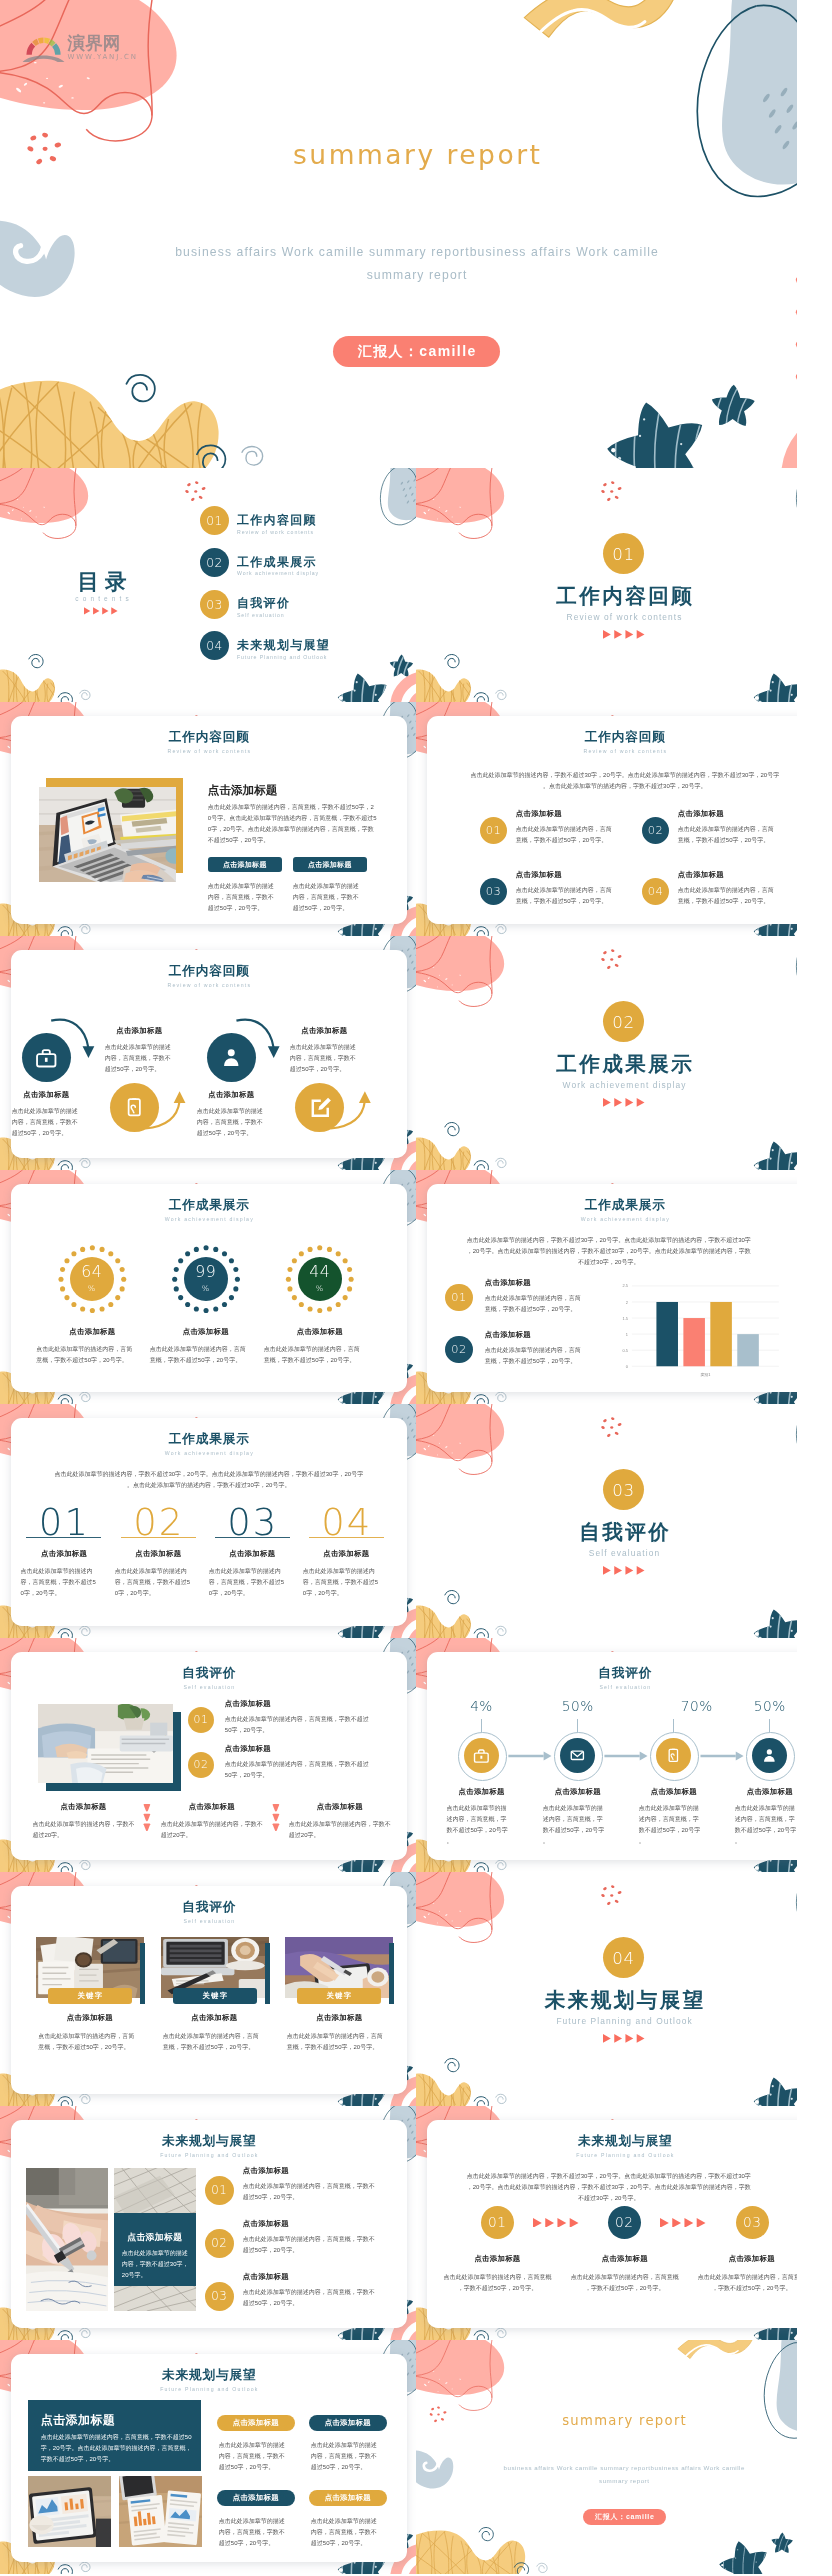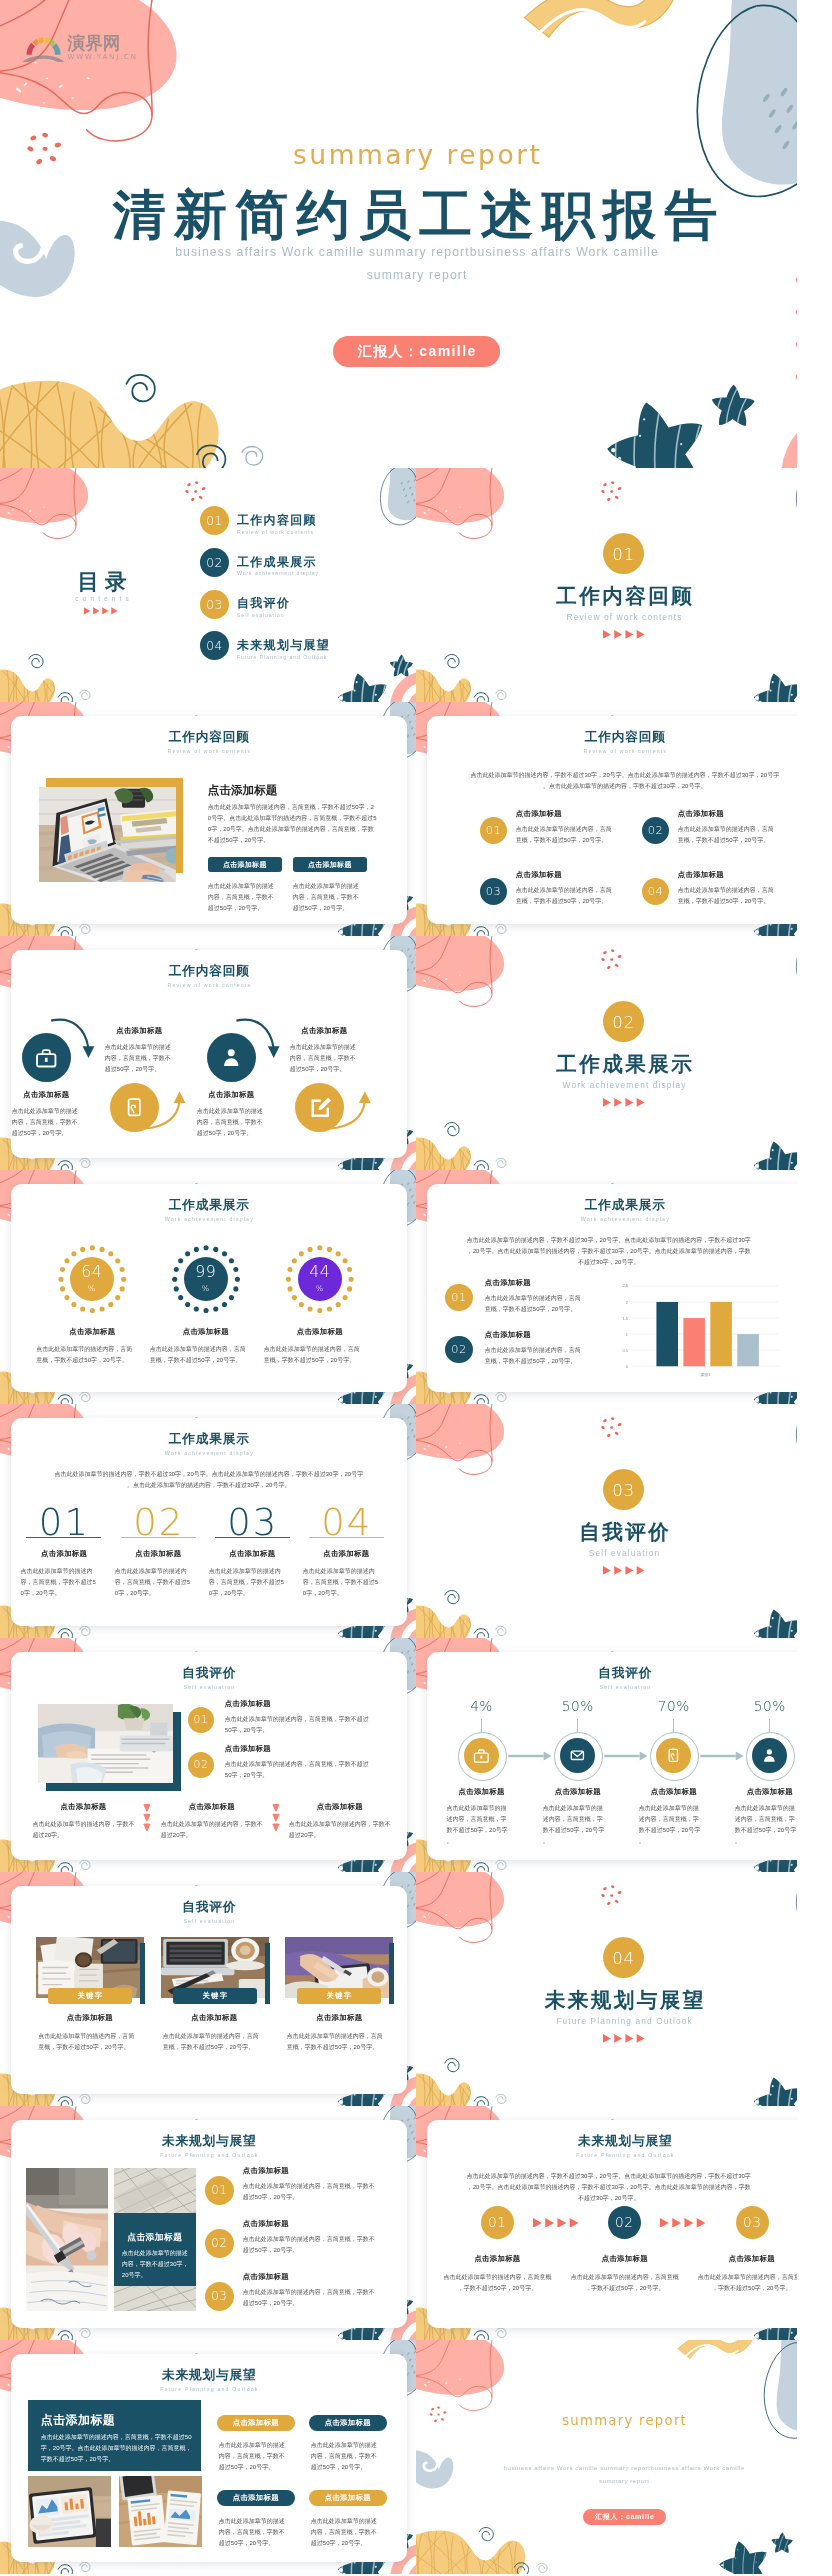--- a/index.html
+++ b/index.html
@@ -464,21 +464,20 @@
         <path d="M8.2,-17.2 A19,19 0 0 1 13.4,-13.4 L9.2,-9.2 A13,13 0 0 0 5.8,-11.6 Z" fill="#8cc63f"></path>
         <path d="M14,-12.8 A19,19 0 0 1 19,0 L13,0 A13,13 0 0 0 9.6,-8.8 Z" fill="#1f9da8"></path>
         <path d="M-24,9 C-16,-2 16,-2 24,9 L19,10.8 C12,2.4 -12,2.4 -19,10.8 Z" fill="#7f858a"></path>
       </g>
     </svg>
     <span style="position:absolute;left:47px;top:2px;font-size:17.6px;font-weight:700;color:#7b7f84;letter-spacing:0px;line-height:1;font-family:'DejaVu Sans',sans-serif;">演界网</span>
     <span style="position:absolute;left:47px;top:20.6px;font-size:7px;color:#8a8f93;letter-spacing:1.8px;line-height:1;font-family:'DejaVu Sans',sans-serif;">WWW.YANJ.CN</span>
   </div>
 
   <div class="abs" style="left:0;right:0;top:142px;text-align:center;color:#e3ab4c;font-size:26.5px;letter-spacing:2.5px;text-indent:2.5px;font-family:'DejaVu Sans',sans-serif;line-height:1;">summary report</div>
-  <div class="abs" style="left:0;right:0;top:188px;text-align:center;color:#1b5167;font-size:53px;font-weight:700;letter-spacing:8.3px;line-height:1;text-indent:5.4px;">清新简约员工述职报告</div>
   <div class="abs" style="left:0;right:0;top:246px;text-align:center;color:#a9bcc7;font-size:12.2px;letter-spacing:1.1px;text-indent:1.1px;line-height:1;">business affairs Work camille summary reportbusiness affairs Work camille</div>
   <div class="abs" style="left:0;right:0;top:269px;text-align:center;color:#a9bcc7;font-size:12.2px;letter-spacing:1.1px;text-indent:1.1px;line-height:1;">summary report</div>
   <div class="abs pill" style="left:333px;top:336px;width:167px;height:31px;background:#fa8072;font-size:14px;letter-spacing:1.4px;text-indent:1.4px;">
     <span>汇报人：camille</span>
   </div>
 </div>
 <div class="row">
 <div class="half">
   <svg class="bgsvg" viewBox="0 0 425 239" preserveAspectRatio="none">
           <use href="#slidebg"></use>
@@ -791,21 +790,21 @@
             <circle cx="305.1" cy="127.4" r="2.6" fill="#e0a93d"></circle>
             <circle cx="296.2" cy="122.9" r="2.6" fill="#e0a93d"></circle>
             <circle cx="289.1" cy="115.8" r="2.6" fill="#e0a93d"></circle>
             <circle cx="284.6" cy="106.9" r="2.6" fill="#e0a93d"></circle>
             <circle cx="283.0" cy="97.0" r="2.6" fill="#e0a93d"></circle>
             <circle cx="284.6" cy="87.1" r="2.6" fill="#e0a93d"></circle>
             <circle cx="289.1" cy="78.2" r="2.6" fill="#e0a93d"></circle>
             <circle cx="296.2" cy="71.1" r="2.6" fill="#e0a93d"></circle>
             <circle cx="305.1" cy="66.6" r="2.6" fill="#e0a93d"></circle>
           </svg>
-    <div class="abs circ" style="left:287px;top:73px;width:44px;height:44px;background:#6d28d9;flex-direction:column;">
+    <div class="abs circ" style="left:287px;top:73px;width:44px;height:44px;background:#14532d;flex-direction:column;">
       <span class="num" style="font-size:15.7px;line-height:1;">44</span>
       <span class="num" style="font-size:7.8px;line-height:1;margin-top:4.9px;">%</span>
     </div>
     <div class="abs h3" style="left:248px;top:143px;width:122px;text-align:center;">点击添加标题</div>
     <div class="abs bd" style="left:253px;top:160px;width:98px;">点击此处添加章节的描述内容，言简意概，字数不超过50字，20号字。</div>
   </div>
 </div>
 <div class="half">
   <svg class="bgsvg" viewBox="0 0 425 239" preserveAspectRatio="none">
           <use href="#slidebg"></use>
@@ -1002,21 +1001,21 @@
     <div class="abs" style="left:150px;top:67px;width:1px;height:13.7px;background:#a8bfcc;"></div>
     <div class="abs" style="left:127px;top:80px;width:47px;height:47px;border:1px solid #a8bfcc;border-radius:50%;"></div>
     <div class="abs circ" style="left:133px;top:86px;width:35px;height:35px;background:#1b5167;">
       <svg width="16.7" height="16.7" viewBox="-11 -11 22 22">
               <rect x="-8" y="-5.5" width="16" height="11" rx="1.4" fill="none" stroke="#fff" stroke-width="1.8"></rect>
               <path d="M-7,-4.5 L0,1.5 L7,-4.5" fill="none" stroke="#fff" stroke-width="1.7" stroke-linejoin="round"></path>
             </svg>
     </div>
     <div class="abs h3" style="left:105px;top:135px;width:92px;text-align:center;">点击添加标题</div>
     <div class="abs bd" style="left:116px;top:151px;width:62px;">点击此处添加章节的描述内容，言简意概，字数不超过50字，20号字。</div>
-    <div class="abs" style="left:208px;top:48px;width:78px;text-align:center;color:#1b5167;font-size:13.7px;font-family:'DejaVu Sans',sans-serif;font-weight:300;letter-spacing:0.5px;line-height:1;">70%</div>
+    <div class="abs" style="left:208px;top:48px;width:78px;text-align:right;color:#1b5167;font-size:13.7px;font-family:'DejaVu Sans',sans-serif;font-weight:300;letter-spacing:0.5px;line-height:1;">70%</div>
     <div class="abs" style="left:246px;top:67px;width:1px;height:13.7px;background:#a8bfcc;"></div>
     <div class="abs" style="left:223px;top:80px;width:47px;height:47px;border:1px solid #a8bfcc;border-radius:50%;"></div>
     <div class="abs circ" style="left:229px;top:86px;width:35px;height:35px;background:#e0a93d;">
       <svg width="16.7" height="16.7" viewBox="-11 -11 22 22">
               <rect x="-5.5" y="-8" width="11" height="16" rx="1.6" fill="none" stroke="#fff" stroke-width="1.7"></rect>
               <path d="M-2,-8 h4" stroke="#fff" stroke-width="1.5"></path>
               <path d="M1,0 c0,-2.5 -4,-2.5 -4,0 c0,1.6 1.4,2.4 2,4 l.6,1.4" fill="none" stroke="#fff" stroke-width="1.5" stroke-linecap="round"></path>
             </svg>
     </div>
     <div class="abs h3" style="left:201px;top:135px;width:92px;text-align:center;">点击添加标题</div>

